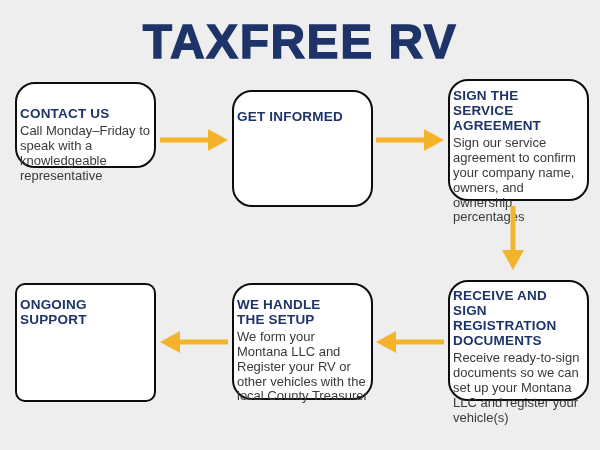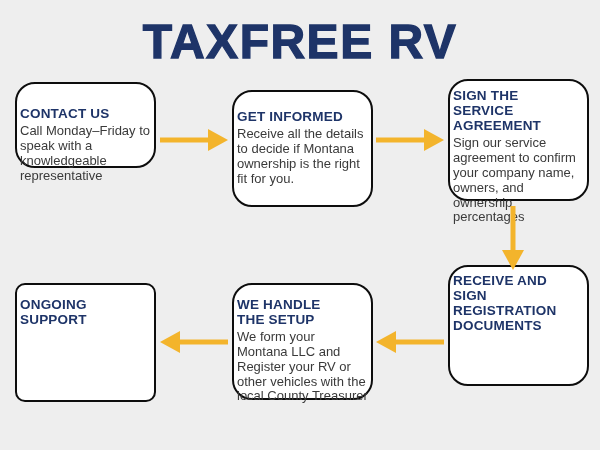--- a/index.html
+++ b/index.html
@@ -38,21 +38,21 @@
   }
   .box-body{
     font-size:13px;
     color:#3a3a3a;
     line-height:1.14;
     margin-top:3px;
   }
   .box-contact   {left:15px;  top:82px;  height:86px; padding-top:22px;}
   .box-informed  {left:232px; top:90px;  height:117px; padding-top:17px;}
   .box-agreement {left:448px; top:79px;  height:122px; padding-top:7px;}
-  .box-receive   {left:448px; top:265px; height:121px; padding-top:6px;}
+  .box-receive   {left:448px; top:280px; height:121px; padding-top:6px;}
   .box-setup     {left:232px; top:283px; height:117px; padding-top:12px;}
   .box-support   {left:15px;  top:283px; height:119px; padding-top:12px;border-radius:10px;}
   .arrow{position:absolute;}
   .arrow svg{display:block;}
   .arrow-fill{fill:#f3b42c;}
   .ar1{left:160px; top:127px;}
   .ar2{left:376px; top:127px;}
   .adown{left:500px; top:206px;}
   .al1{left:376px; top:329px;}
   .al2{left:160px; top:329px;}
@@ -64,35 +64,35 @@
 
   <h1 class="title">TAXFREE RV</h1>
 
   <div class="box box-contact">
     <div class="box-heading">CONTACT US</div>
     <div class="box-body">Call Monday–Friday to speak with a knowledgeable representative</div>
   </div>
 
   <div class="box box-informed">
     <div class="box-heading">GET INFORMED</div>
-    <div class="box-body">Receive all the details to decide if Montana ownership is the right fit for you.</div>
   </div>
 
   <div class="box box-agreement">
     <div class="box-heading">SIGN THE
 SERVICE
 AGREEMENT</div>
     <div class="box-body">Sign our service agreement to confirm your company name, owners, and ownership percentages</div>
   </div>
 
   <div class="box box-receive">
     <div class="box-heading">RECEIVE AND
 SIGN
 REGISTRATION
 DOCUMENTS</div>
+    <div class="box-body">Receive ready-to-sign documents so we can set up your Montana LLC and register your vehicle(s)</div>
   </div>
 
   <div class="box box-setup">
     <div class="box-heading">WE HANDLE
 THE SETUP</div>
     <div class="box-body">We form your Montana LLC and Register your RV or other vehicles with the local County Treasurer</div>
   </div>
 
   <div class="box box-support">
     <div class="box-heading">ONGOING

